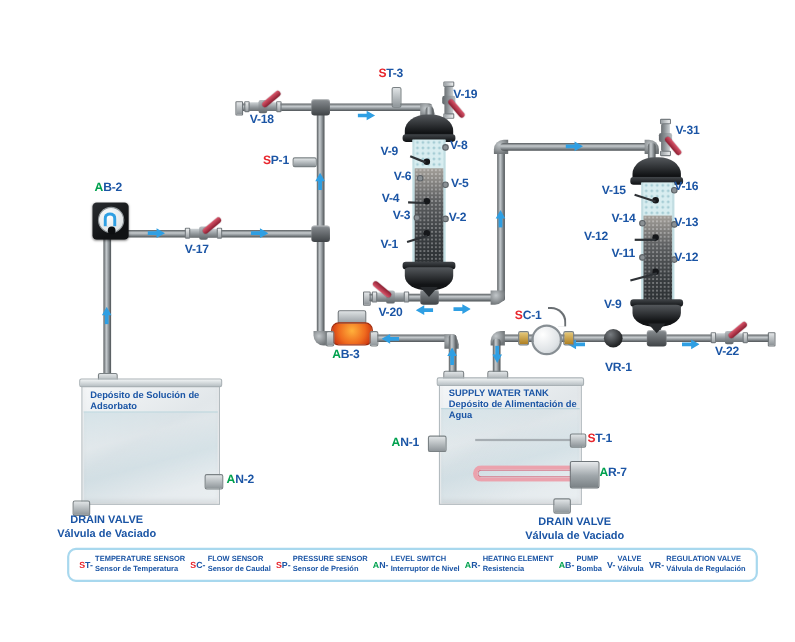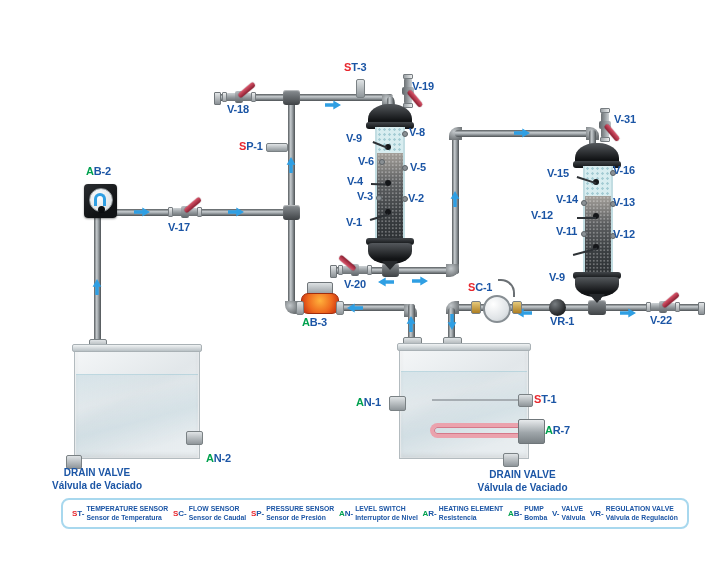--- a/index.html
+++ b/index.html
@@ -273,31 +273,36 @@
   <div class="fit" style="left:512px;top:301px;width:8px;height:11px;background:linear-gradient(#e6c97a,#ad7e22)"></div>
   <div class="wire" style="left:498px;top:279px"></div>
   <div class="sensor-circle" style="left:483px;top:295px"></div>
   <div class="ballvalve" style="left:549px;top:299px"></div>
 
   <div class="tank" style="left:74px;top:347px;width:124px;height:110px">
     <div class="rim"></div>
     <div class="watertex" style="top:26px"></div>
   </div>
   <div class="tank-text" style="left:82px;top:354px;width:112px">
+    <div class="sub">Depósito de Solución de Adsorbato</div>
   </div>
   <div class="fit" style="left:66px;top:455px;width:14px;height:12px"></div>
   <div class="fit" style="left:186px;top:431px;width:15px;height:12px"></div>
   <div class="drain" style="left:38px;top:466px;width:118px">
     <div>DRAIN VALVE</div>
     <div>Válvula de Vaciado</div>
   </div>
 
   <div class="tank" style="left:399px;top:346px;width:128px;height:111px">
     <div class="rim"></div>
     <div class="watertex" style="top:24px"></div>
+  </div>
+  <div class="tank-text" style="left:408px;top:352px;width:118px">
+    <div>SUPPLY WATER TANK</div>
+    <div class="sub">Depósito de Alimentación de Agua</div>
   </div>
   <div class="fit" style="left:389px;top:396px;width:15px;height:13px"></div>
   <div class="probe" style="left:432px;top:399px;width:89px"></div>
   <div class="fit" style="left:518px;top:394px;width:13px;height:11px"></div>
   <div class="heater-u" style="left:430px;top:423px"></div>
   <div class="heater-cyl" style="left:518px;top:419px"></div>
   <div class="fit" style="left:503px;top:453px;width:14px;height:12px"></div>
   <div class="drain" style="left:460px;top:468px;width:125px">
     <div>DRAIN VALVE</div>
     <div>Válvula de Vaciado</div>
@@ -322,24 +327,24 @@
   <div class="tag" style="left:302px;top:316px"><span class="pre g">A</span><span>B-3</span></div>
   <div class="tag" style="left:547px;top:167px"><span class="pre"></span><span>V-15</span></div>
   <div class="tag" style="left:613px;top:164px"><span class="pre"></span><span>V-16</span></div>
   <div class="tag" style="left:556px;top:193px"><span class="pre"></span><span>V-14</span></div>
   <div class="tag" style="left:613px;top:196px"><span class="pre"></span><span>V-13</span></div>
   <div class="tag" style="left:531px;top:209px"><span class="pre"></span><span>V-12</span></div>
   <div class="tag" style="left:556px;top:225px"><span class="pre"></span><span>V-11</span></div>
   <div class="tag" style="left:613px;top:228px"><span class="pre"></span><span>V-12</span></div>
   <div class="tag" style="left:549px;top:271px"><span class="pre"></span><span>V-9</span></div>
   <div class="tag" style="left:468px;top:281px"><span class="pre r">S</span><span>C-1</span></div>
-  <div class="tag" style="left:550px;top:315px"><span class="pre"></span><span>VR-1</span></div>
+  <div class="tag" style="left:550px;top:328px"><span class="pre"></span><span>VR-1</span></div>
   <div class="tag" style="left:650px;top:314px"><span class="pre"></span><span>V-22</span></div>
   <div class="tag" style="left:356px;top:396px"><span class="pre g">A</span><span>N-1</span></div>
-  <div class="tag" style="left:206px;top:452px"><span class="pre g">A</span><span>N-2</span></div>
+  <div class="tag" style="left:206px;top:430px"><span class="pre g">A</span><span>N-2</span></div>
   <div class="tag" style="left:534px;top:393px"><span class="pre r">S</span><span>T-1</span></div>
   <div class="tag" style="left:545px;top:424px"><span class="pre g">A</span><span>R-7</span></div>
 
   <div class="legend">
     <div class="li sensor">
       <span class="lp"><b class="pc2">S</b><b>T-</b></span>
       <span class="lt">
           <span class="en">TEMPERATURE SENSOR</span>
           <span class="es">Sensor de Temperatura</span>
         </span>

